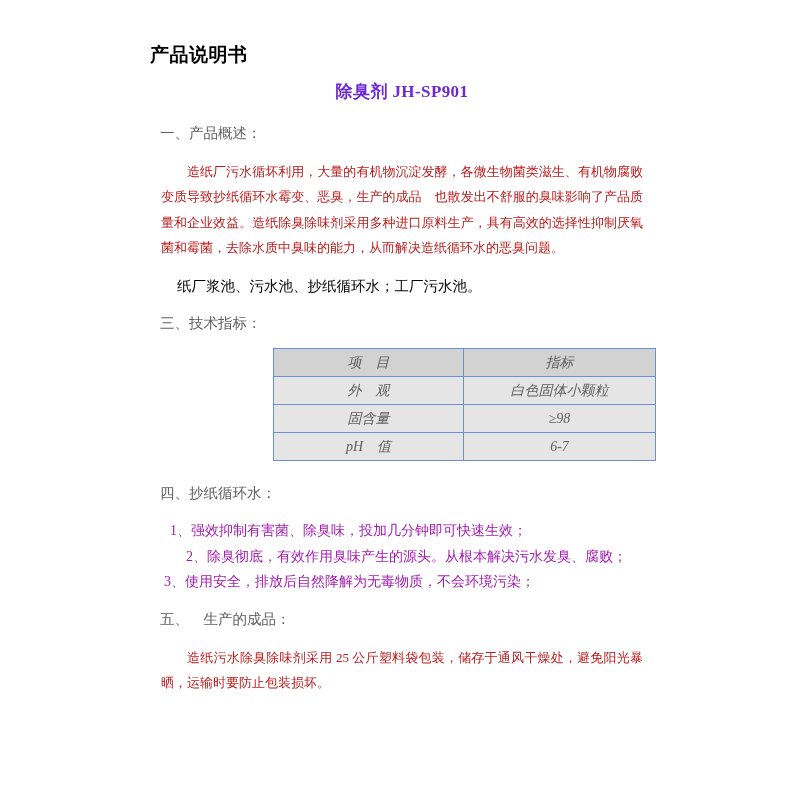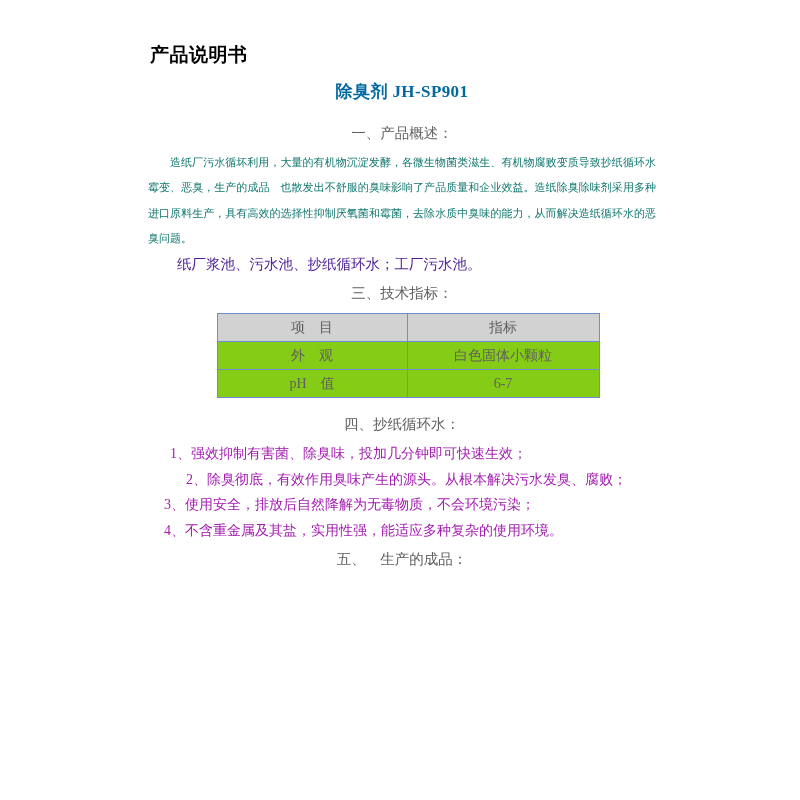--- a/index.html
+++ b/index.html
@@ -35,70 +35,70 @@
     font-size: 19px;
     color: #000000;
     letter-spacing: 0.5px;
     line-height: 1.15;
     margin: 0 0 14px 2px;
   }
   .product-title {
     font-family: "Liberation Serif", "DejaVu Serif", serif;
     font-weight: bold;
     font-size: 17px;
-    color: #0369a1;
+    color: #6d28d9;
     text-align: center;
     letter-spacing: 0.4px;
     margin: 0 0 18px 0;
   }
 
   
   .sec-head {
     font-size: 14.5px;
     line-height: 25px;
     color: #5f5f5f;
-    margin: 4px;
+    margin: 12px;
     white-space: pre;
-    text-align: center;
   }
   .para {
-    font-size: 11px;
+    font-size: 13px;
     line-height: 25.5px;
-    color: #0f766e;
-    margin: 0;
+    color: #b91c1c;
+    margin: 13px;
     text-align: justify;
     text-justify: inter-ideograph;
     text-indent: 2em;
     white-space: pre-wrap;
   }
   .para-simple {
     font-size: 14.5px;
     line-height: 25.5px;
-    color: #4c1d95;
+    color: #000000;
     margin: 0;
     text-indent: 2em;
     white-space: pre-wrap;
   }
   .bullet {
     font-size: 14px;
     line-height: 25.5px;
     color: #a21caf;
     margin: 0;
     white-space: pre;
   }
   .bullet.ind-1 { padding-left: 22px; }
   .bullet.ind-2 { padding-left: 38px; }
   .bullet.ind-3 { padding-left: 16px; }
   .bullet.ind-4 { padding-left: 16px; }
 
   
   .table-wrap {
-    margin: 7px 0 14px 0;
+    margin: 7px 0 20px 0;
     display: flex;
-    justify-content: center;
+    justify-content: flex-end;
+    font-style: italic;
   }
   table.spec {
     border-collapse: collapse;
     width: 382px;
     margin-left: 12px;
     table-layout: fixed;
   }
   table.spec col.c1 { width: 190px; }
   table.spec col.c2 { width: 192px; }
   table.spec th, table.spec td {
@@ -109,21 +109,21 @@
     height: 27px;
     padding: 0 2px;
     font-weight: normal;
     white-space: pre;
     vertical-align: middle;
   }
   table.spec thead th {
     background: #d2d2d2;
   }
   table.spec tbody td {
-    background: #84cc16;
+    background: #e5e5e5;
   }
   .num { font-family: "Liberation Serif", "DejaVu Serif", serif; }
 </style>
 </head>
 <body>
 
 <div class="page">
   <div class="content">
 
     <h1 class="doc-title">产品说明书</h1>
@@ -148,29 +148,33 @@
             <th>项　目</th>
             <th>指标</th>
           </tr>
         </thead>
         <tbody>
           <tr>
             <td>外　观</td>
             <td>白色固体小颗粒</td>
           </tr>
           <tr>
+            <td>固含量</td>
+            <td class="num">≥98</td>
+          </tr>
+          <tr>
             <td>pH　值</td>
             <td class="num">6-7</td>
           </tr>
         </tbody>
       </table>
     </div>
 
     <p class="sec-head">四、抄纸循环水：</p>
     <p class="bullet ind-1">1、强效抑制有害菌、除臭味，投加几分钟即可快速生效；</p>
     <p class="bullet ind-2">2、除臭彻底，有效作用臭味产生的源头。从根本解决污水发臭、腐败；</p>
     <p class="bullet ind-3">3、使用安全，排放后自然降解为无毒物质，不会环境污染；</p>
-    <p class="bullet ind-4">4、不含重金属及其盐，实用性强，能适应多种复杂的使用环境。</p>
 
     <p class="sec-head">五、　生产的成品：</p>
+    <p class="para">造纸污水除臭除味剂采用 25 公斤塑料袋包装，储存于通风干燥处，避免阳光暴晒，运输时要防止包装损坏。</p>
 
   </div>
 </div>
 
 </body></html>

